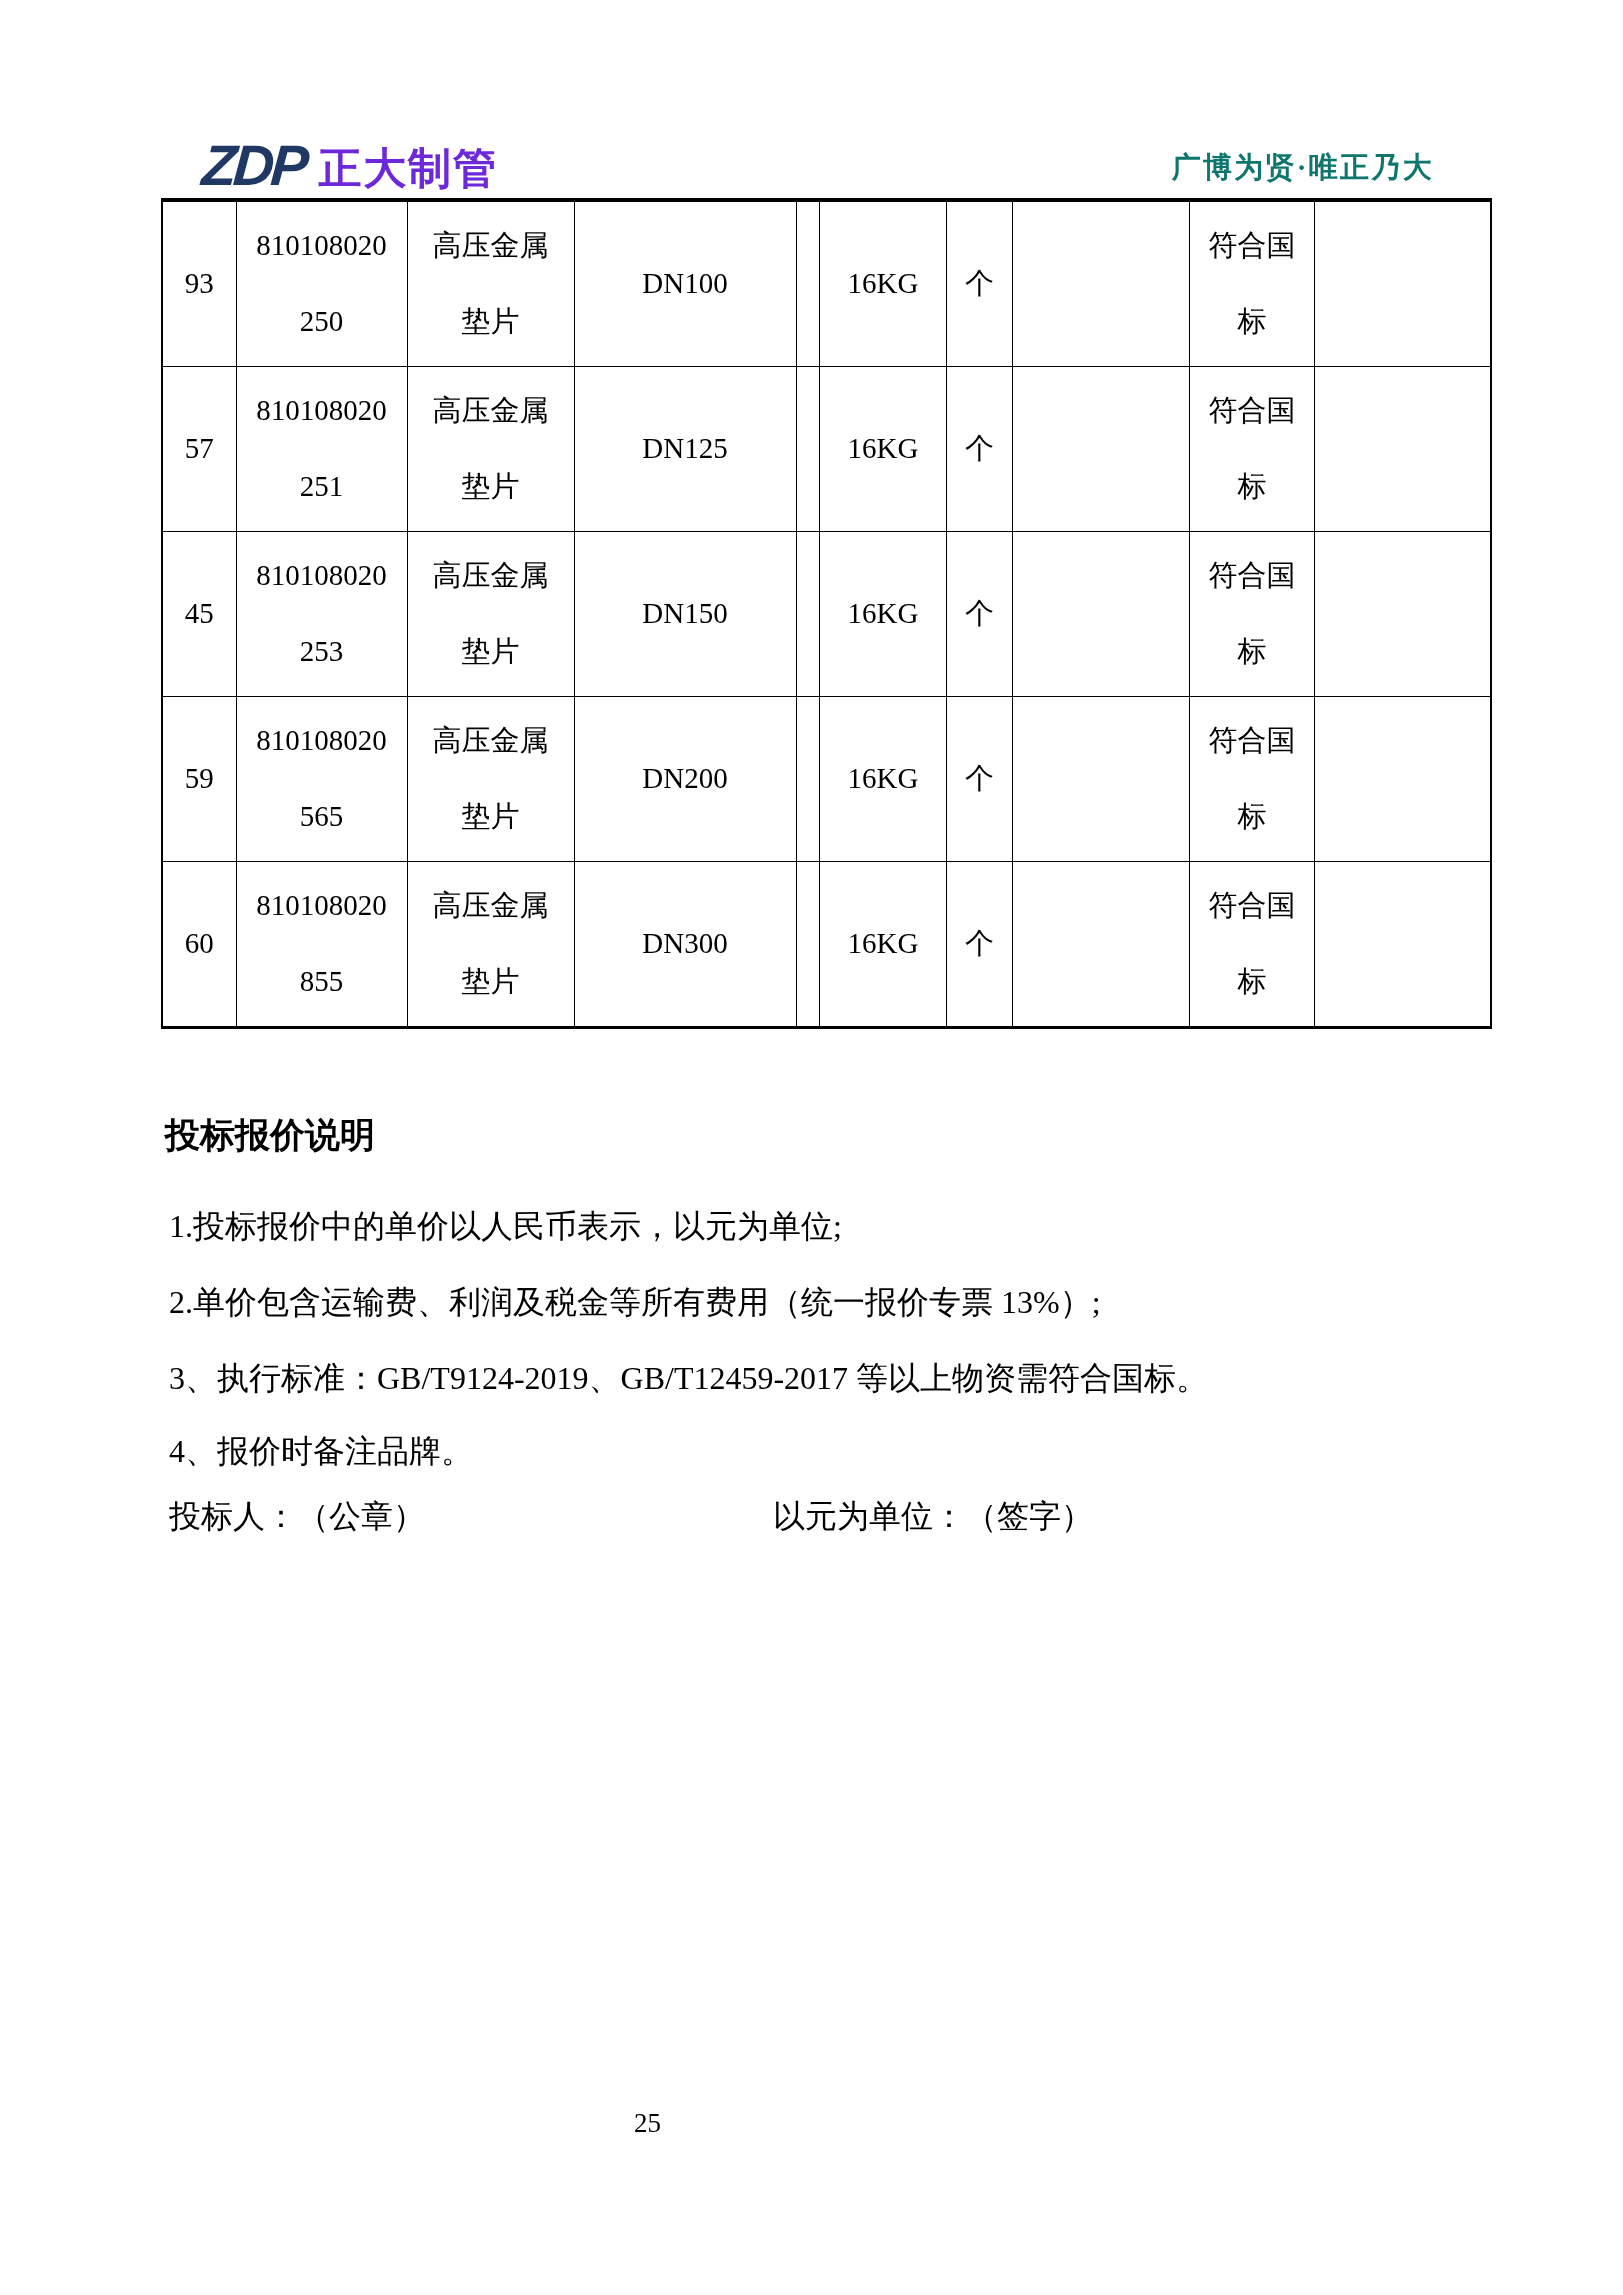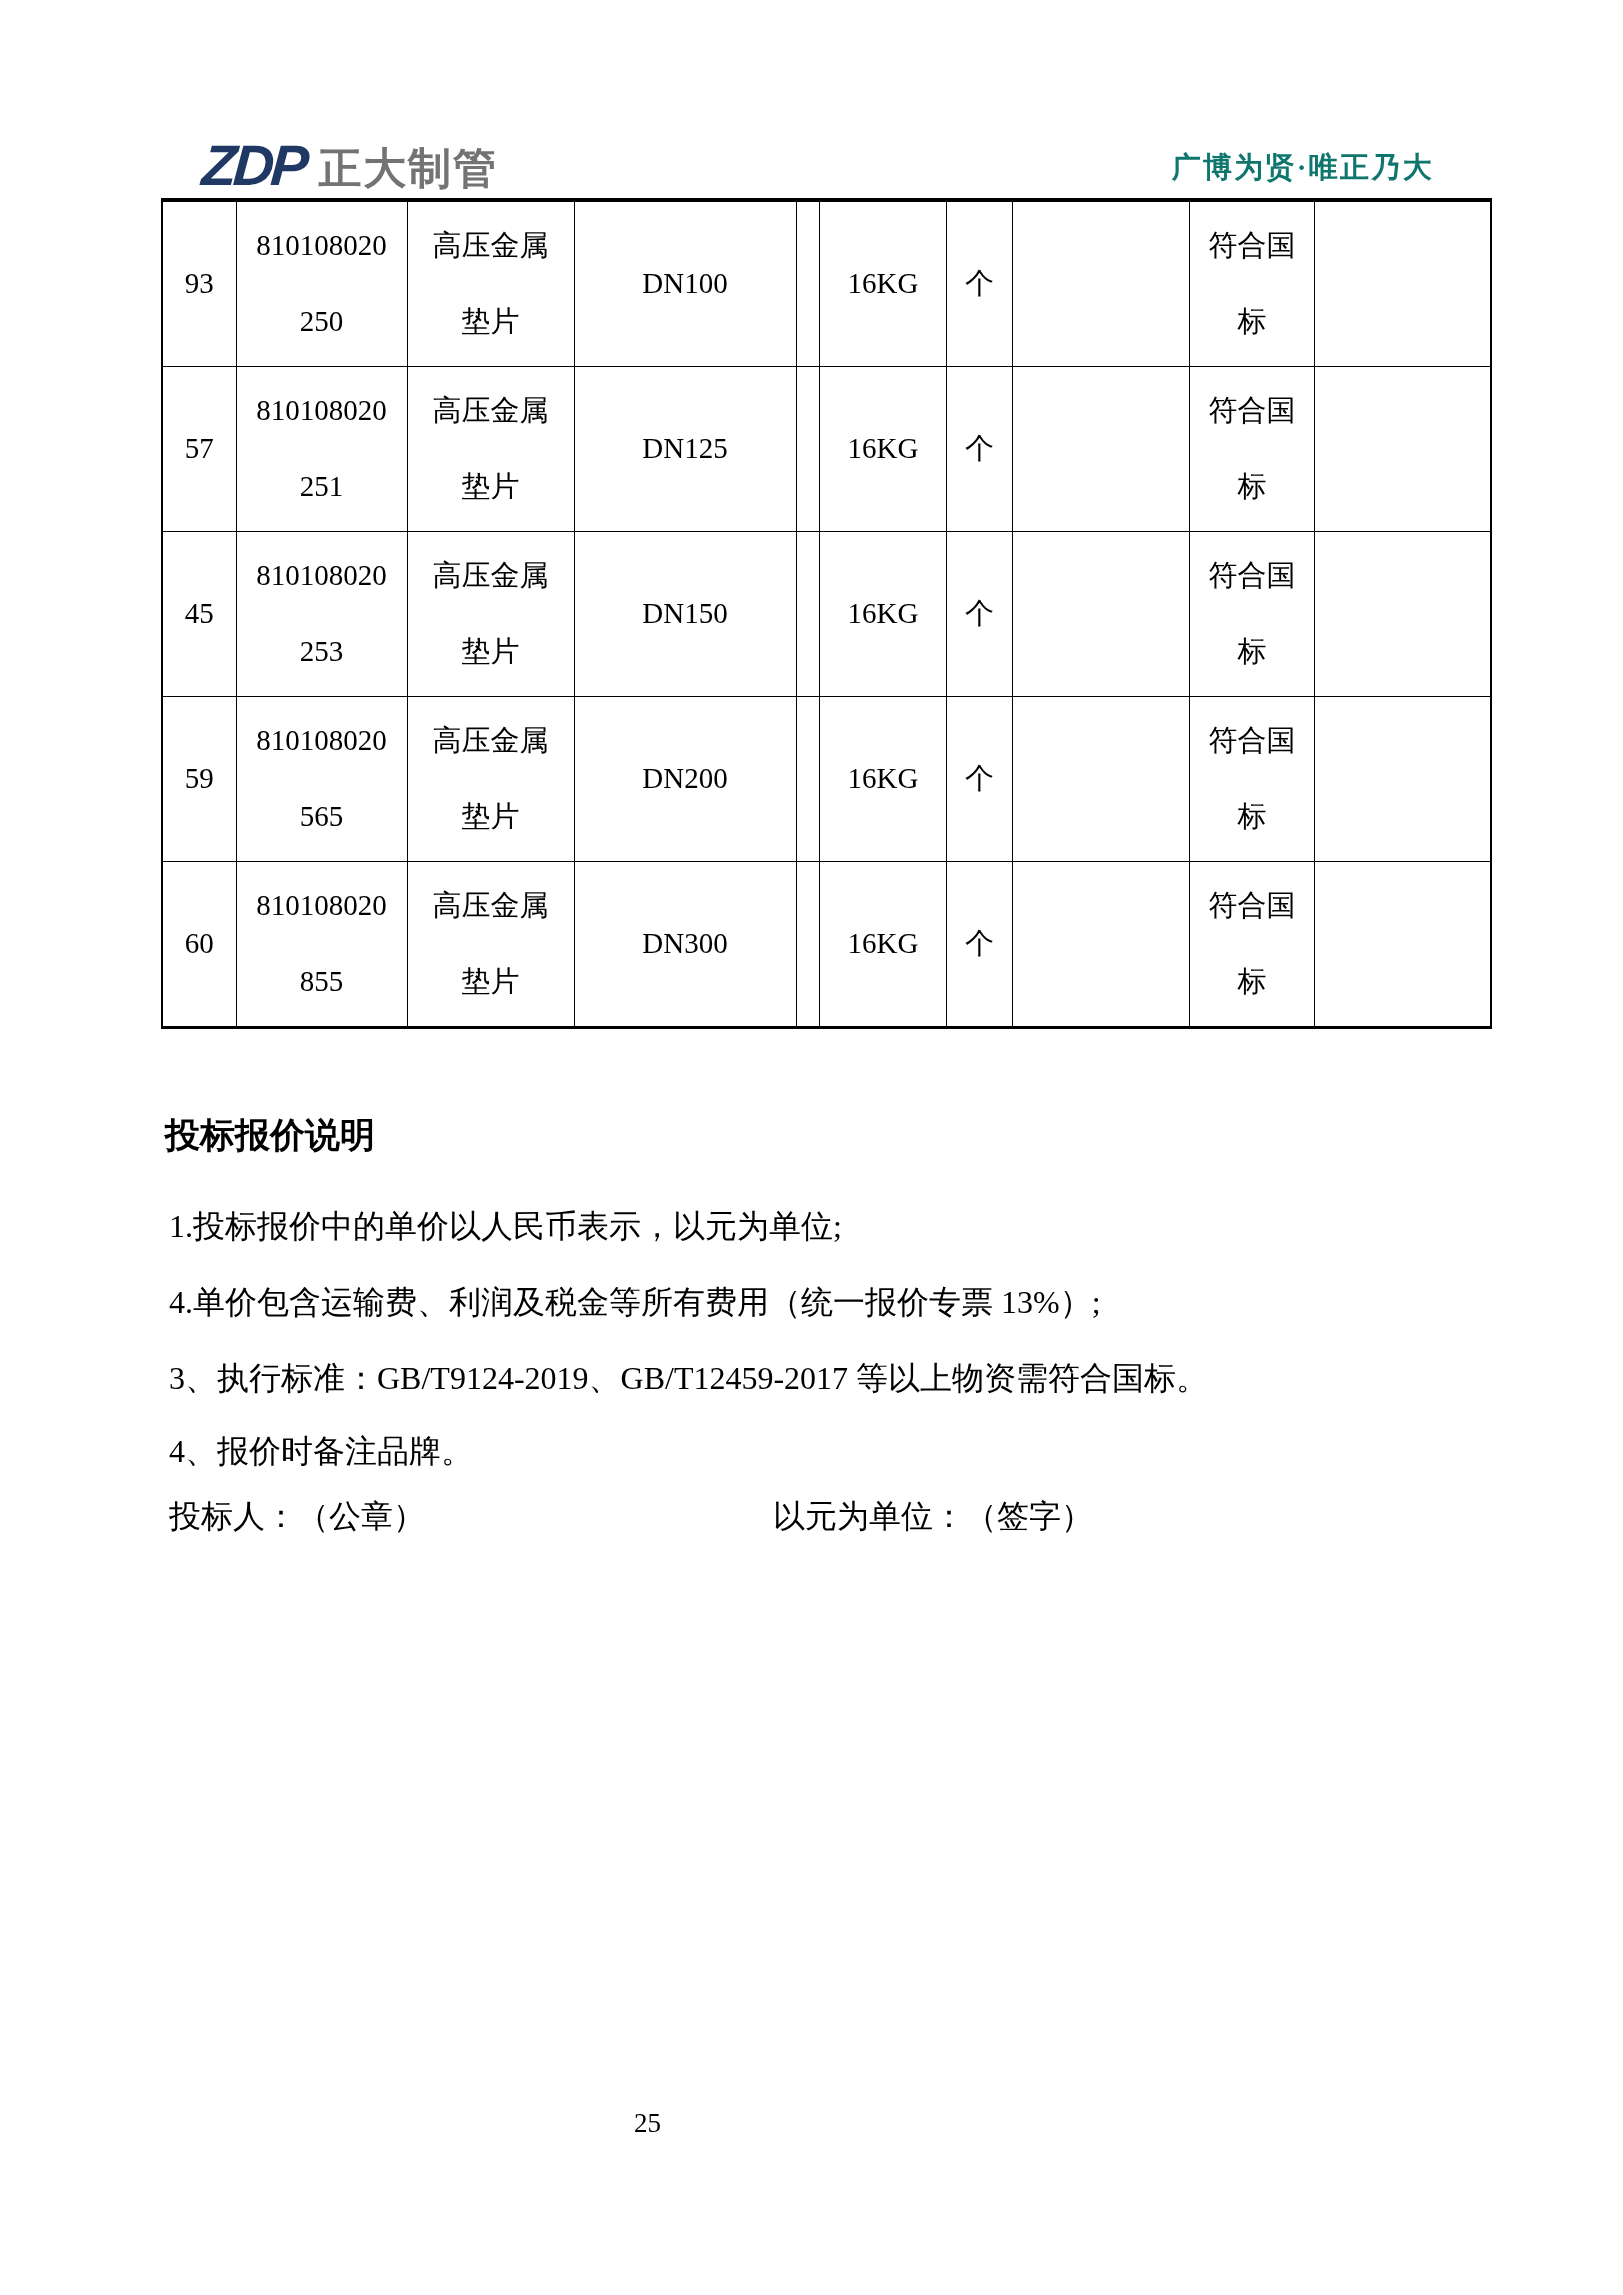--- a/index.html
+++ b/index.html
@@ -23,21 +23,21 @@
     font-size:57px;line-height:47px;
     letter-spacing:-3.5px;
     color:#1f3864;
     transform:skewX(-4deg);
   }
   .logo-name{
     font-family:"Liberation Sans","DejaVu Sans",sans-serif;
     font-weight:bold;
     font-size:43px;line-height:42px;
     letter-spacing:1.8px;
-    color:#737373;
+    color:#6d28d9;
   }
   .slogan{
     position:absolute;right:189px;top:150px;
     font-weight:bold;
     font-size:29px;line-height:34px;
     letter-spacing:2.3px;
     color:#0f766e;
     white-space:nowrap;
   }
   
@@ -190,21 +190,21 @@
           <td></td>
           <td>符合国
 标</td>
           <td></td>
         </tr>
       </tbody>
   </table>
 
   <h2 class="notes-title">投标报价说明</h2>
   <p class="note-line n1">1.投标报价中的单价以人民币表示，以元为单位;</p>
-  <p class="note-line n2">4.单价包含运输费、利润及税金等所有费用（统一报价专票 13%）;</p>
+  <p class="note-line n2">2.单价包含运输费、利润及税金等所有费用（统一报价专票 13%）;</p>
   <p class="note-line n3">3、执行标准：GB/T9124-2019、GB/T12459-2017 等以上物资需符合国标。</p>
   <p class="note-line n4">4、报价时备注品牌。</p>
 
   <div class="note-line sign-row">
     <span class="sign-bidder">投标人：（公章）</span>
     <span class="sign-legal">以元为单位：（签字）</span>
   </div>
 
   <div class="page-number">25</div>
 

